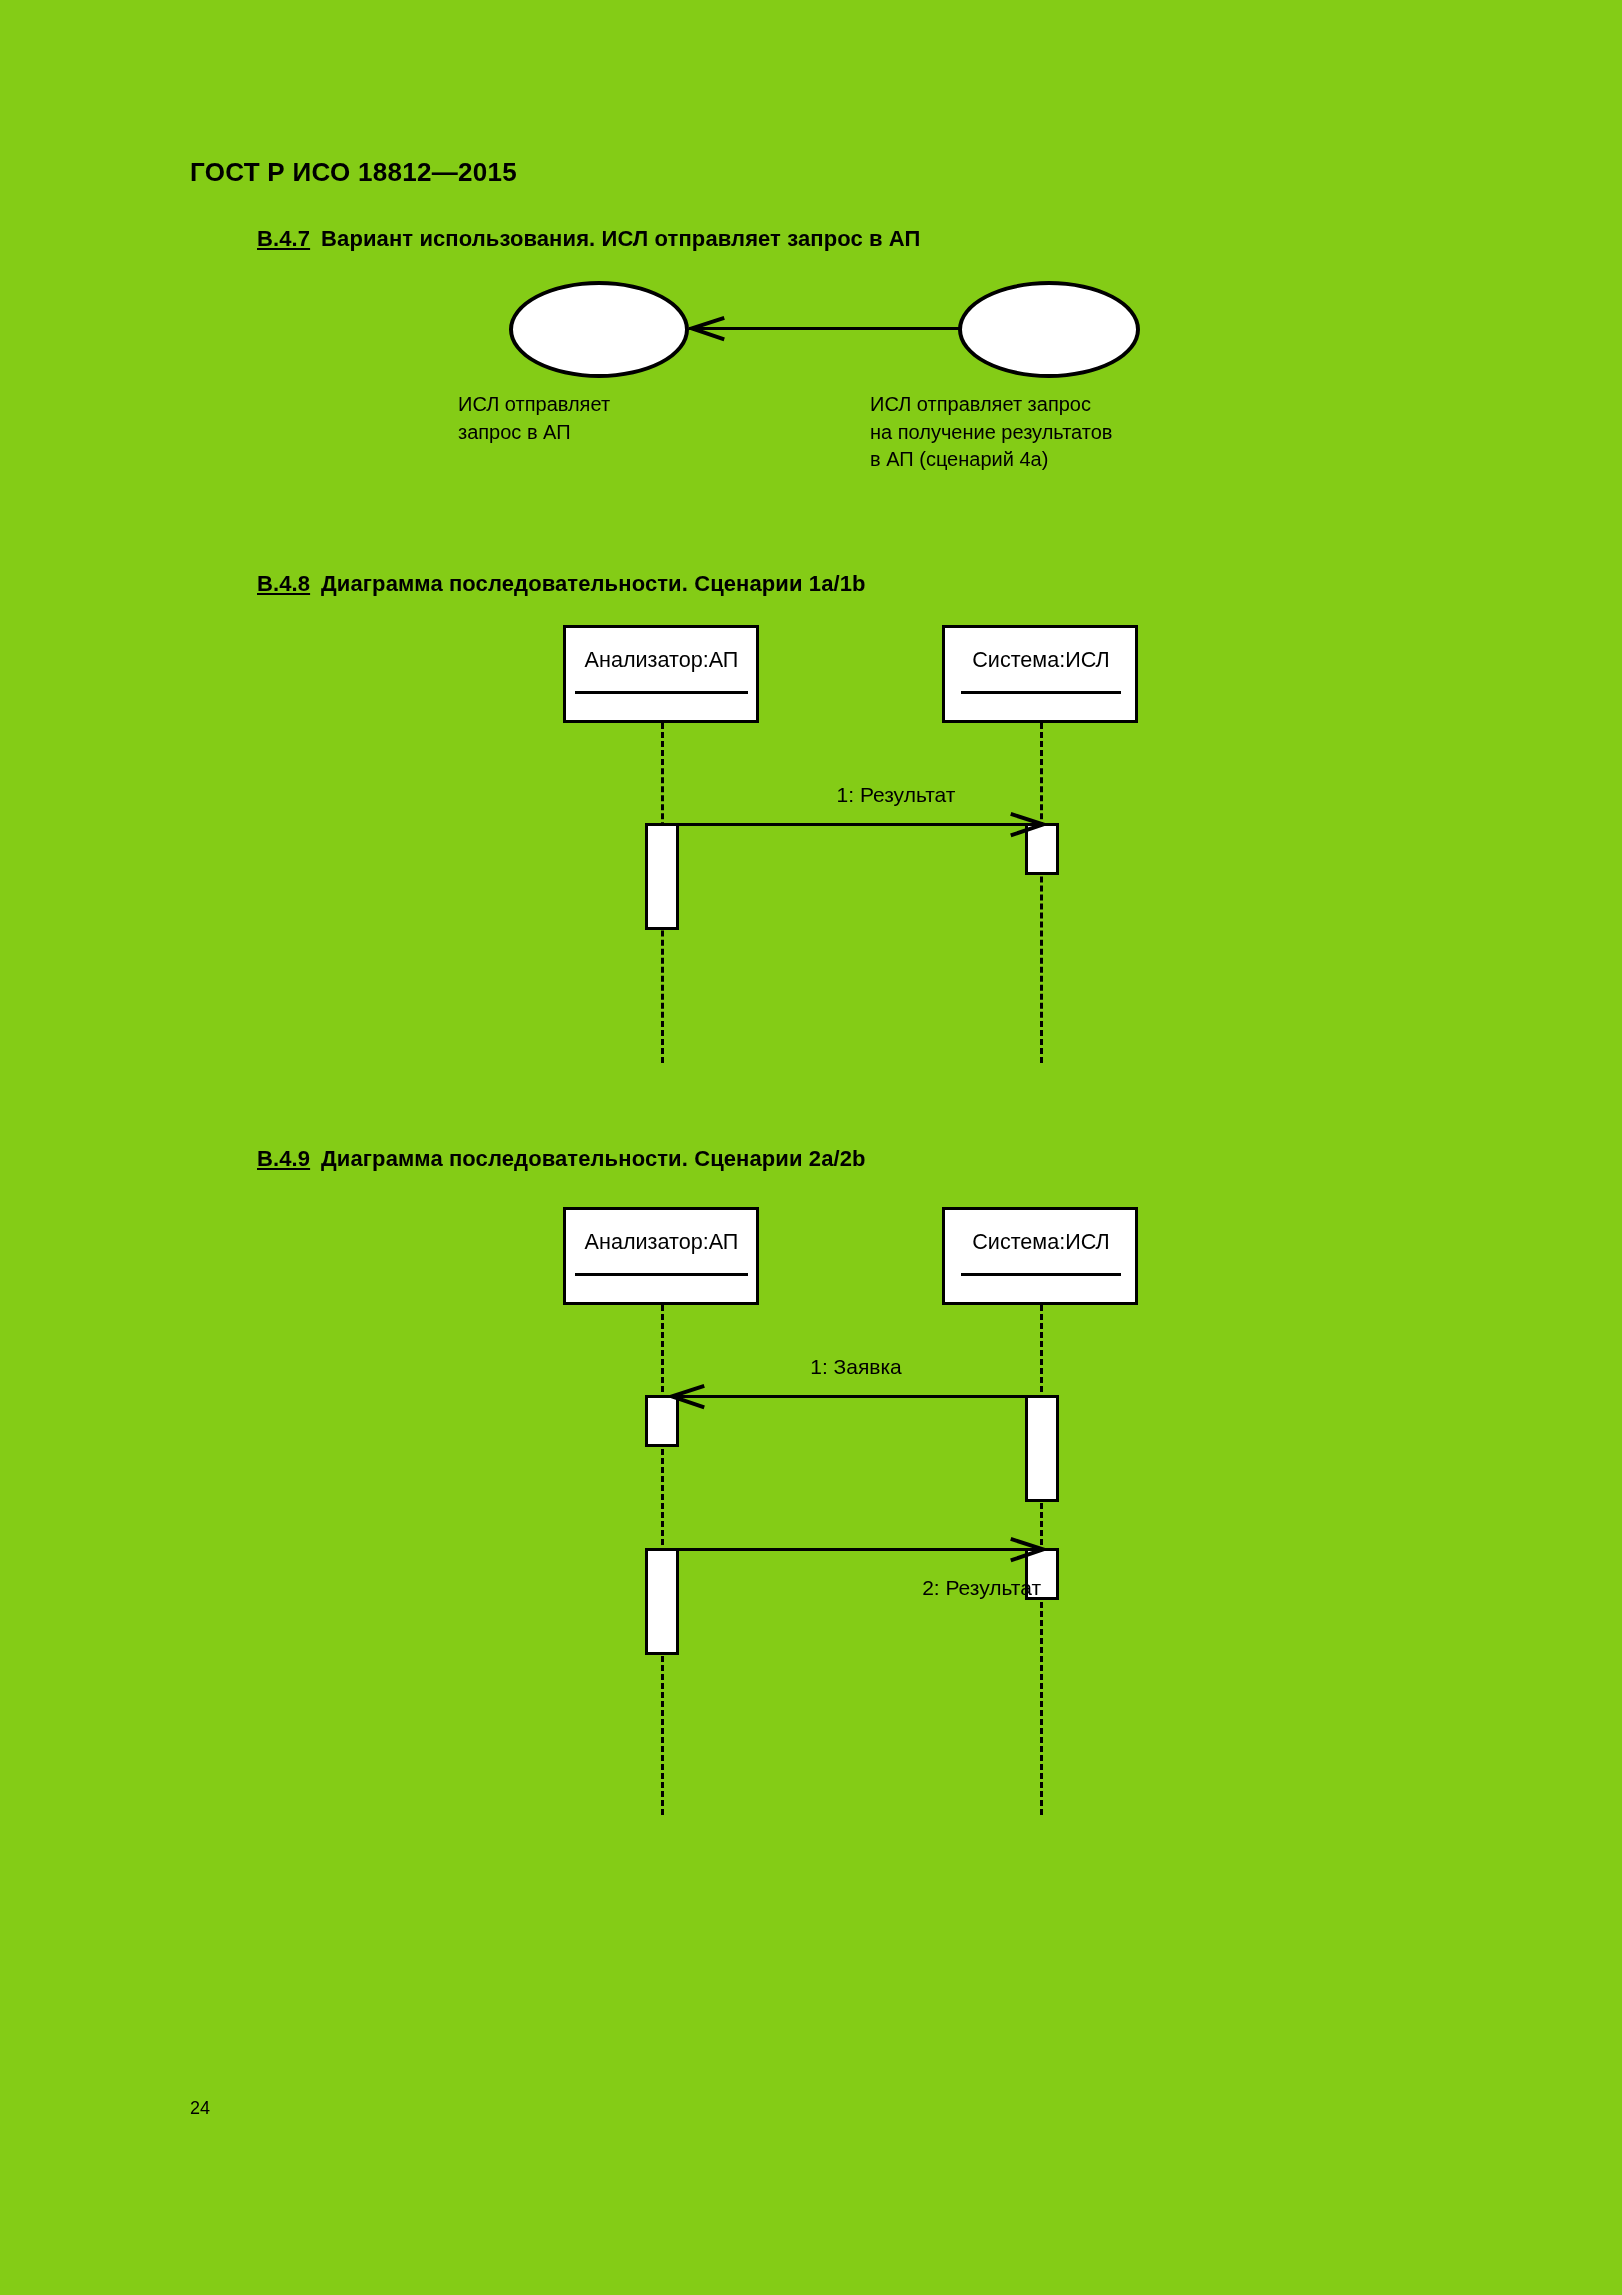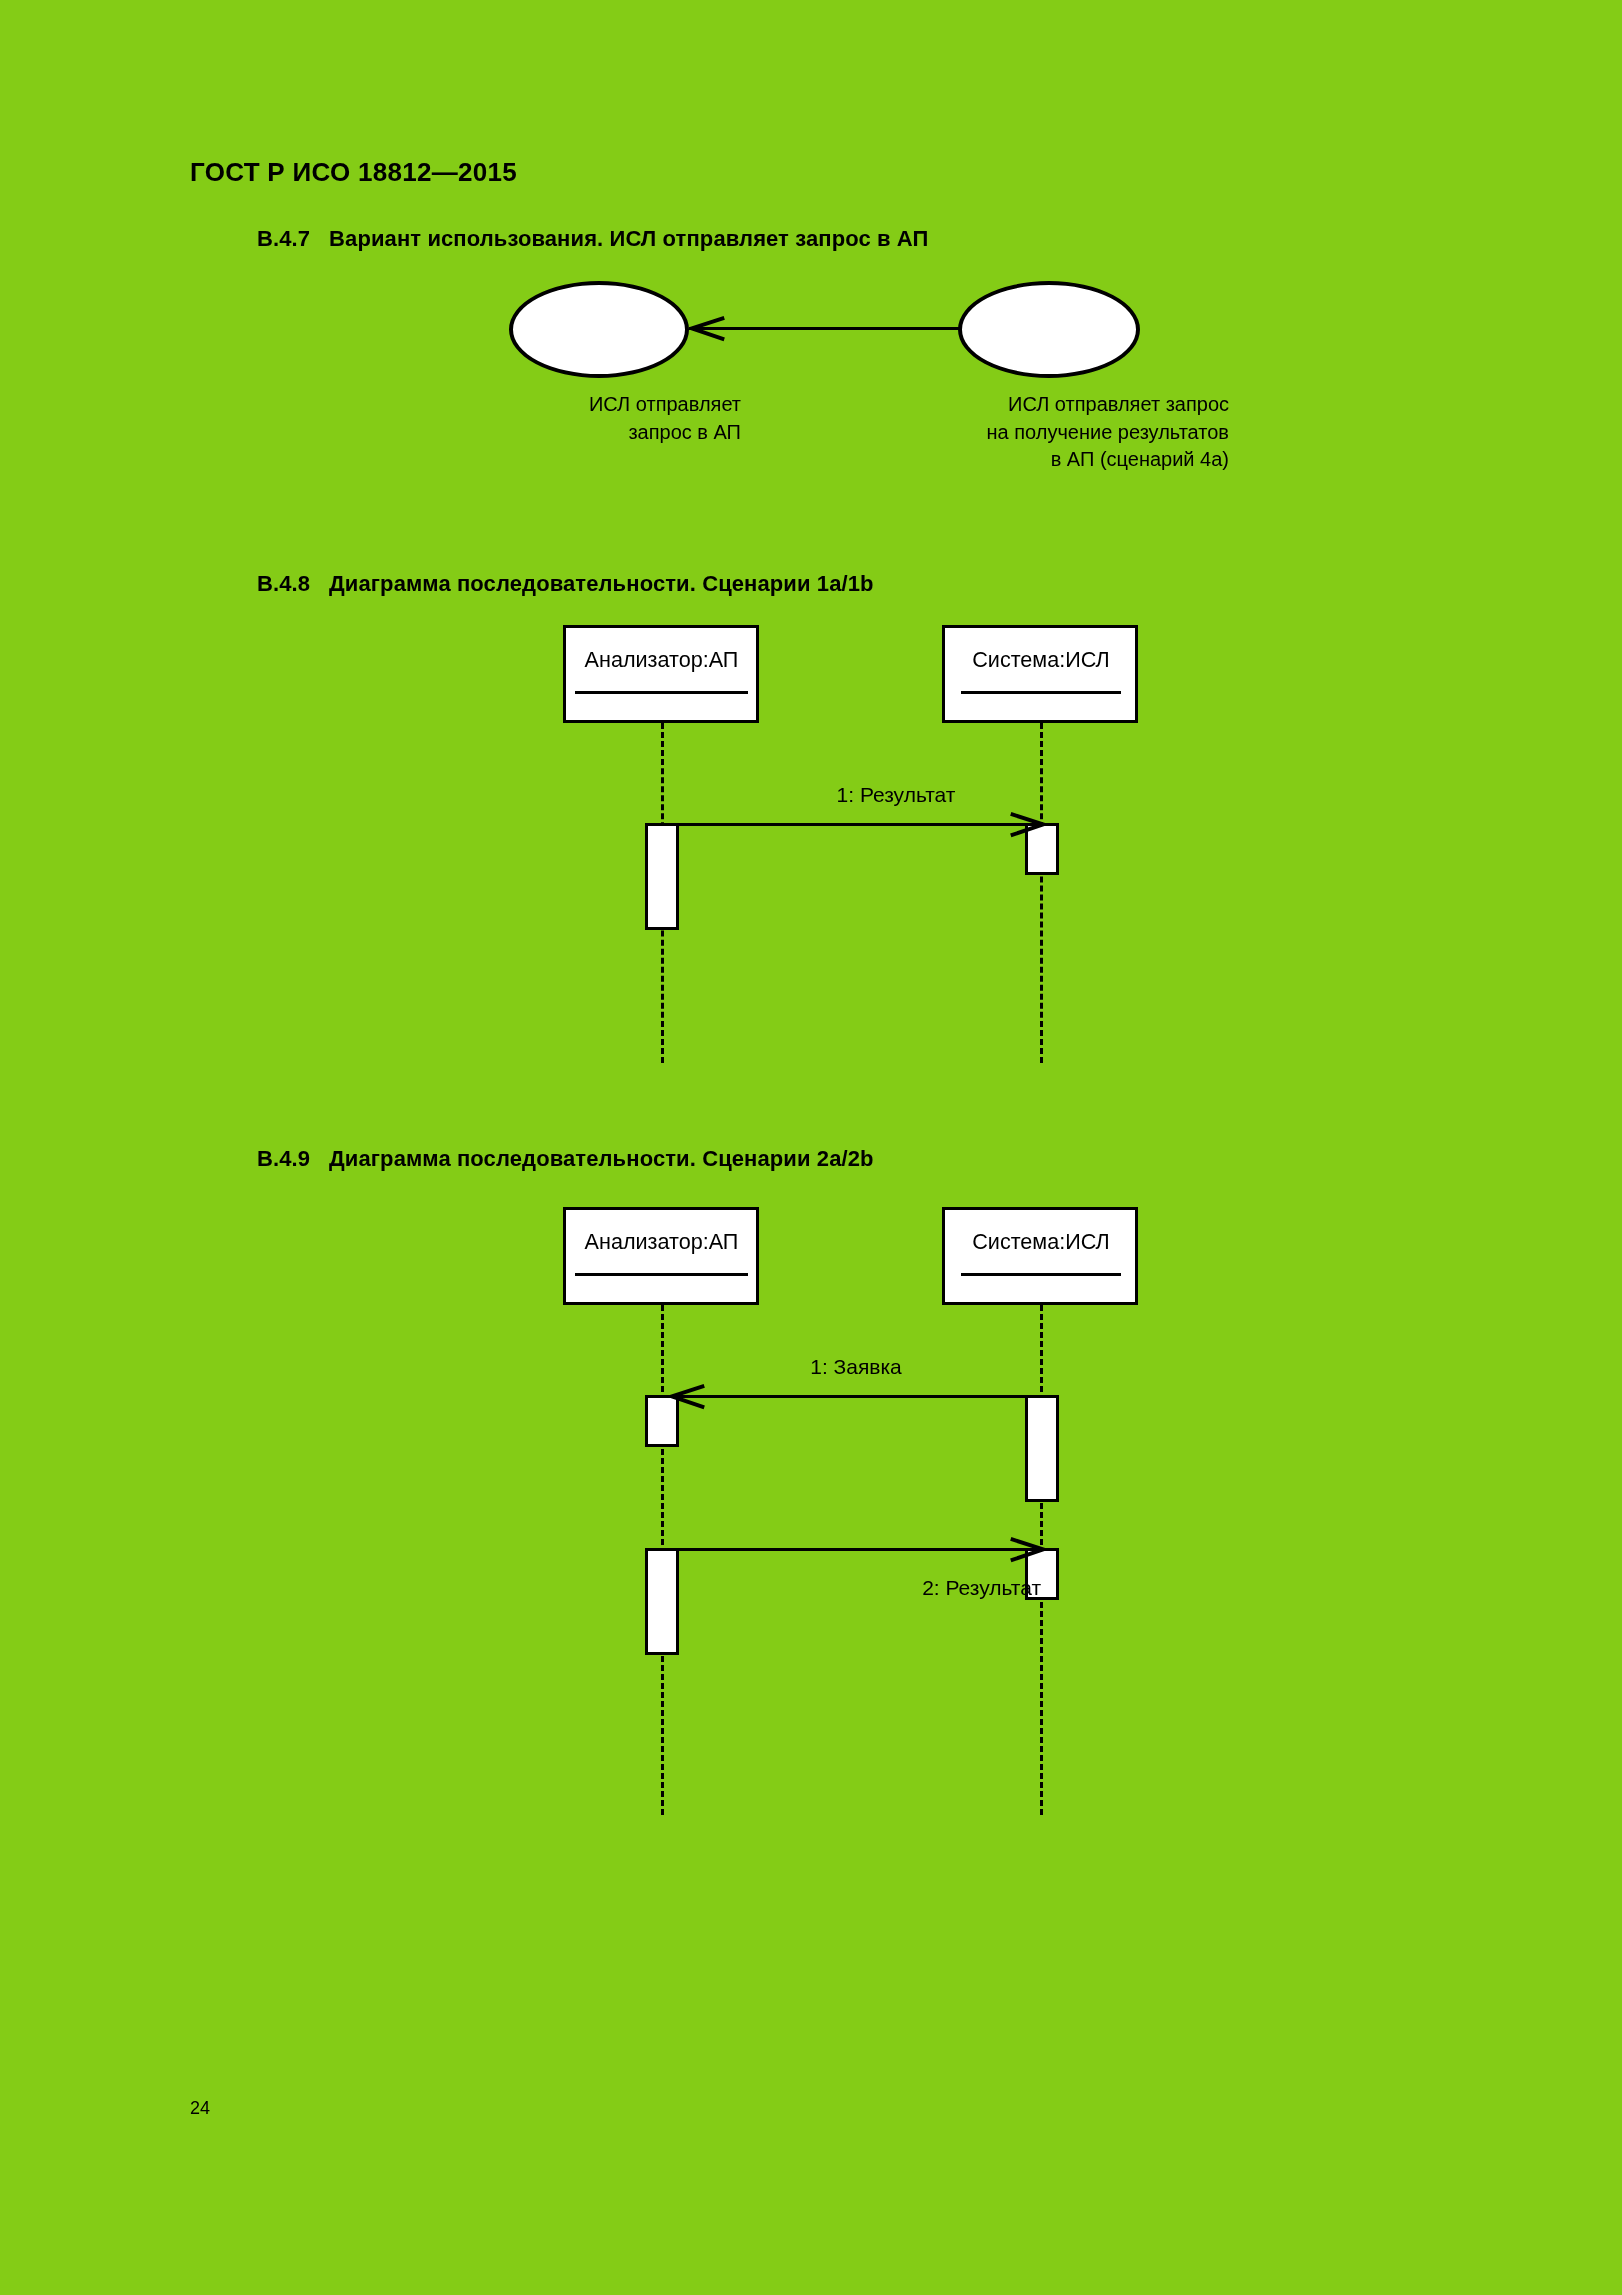--- a/index.html
+++ b/index.html
@@ -32,21 +32,22 @@
 
   
   .section-heading {
     position: absolute;
     font-size: 22px;
     font-weight: bold;
     white-space: nowrap;
     letter-spacing: 0.1px;
   }
   .section-heading .num {
-    margin-right: 19px;
+    margin-right: 11px;
+    text-decoration: underline;
   }
   #heading-447 { left: 257px; top: 226px; }
   #heading-448 { left: 257px; top: 571px; }
   #heading-449 { left: 257px; top: 1146px; }
 
   
   .figure {
     position: absolute;
   }
   .fig-usecase { left: 0px; top: 0px; width: 1623px; height: 2295px; }
@@ -59,21 +60,21 @@
     background: #ffffff;
     box-sizing: border-box;
   }
   #uc-ellipse-left  { left: 509px;  top: 281px; width: 180px; height: 97px; }
   #uc-ellipse-right { left: 958px; top: 281px; width: 182px; height: 97px; }
 
   .uc-label {
     position: absolute;
     font-size: 20px;
     line-height: 27.5px;
-    text-align: right;
+    text-align: left;
     white-space: pre-line;
   }
   #uc-label-left  { left: 458px;  top: 391px; width: 283px; }
   #uc-label-right { left: 870px; top: 391px; width: 359px; }
 
   
   .uc-connector {
     position: absolute;
     left: 689px;
     top: 327px;

